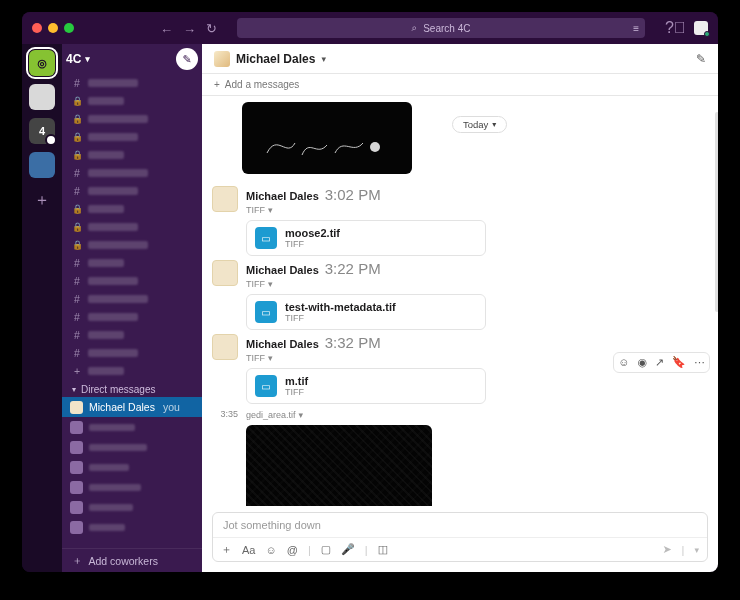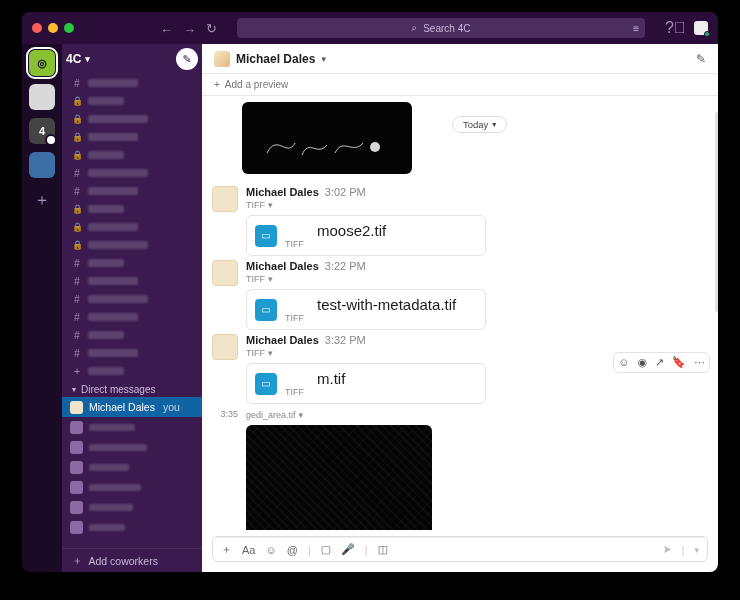--- a/index.html
+++ b/index.html
@@ -57,26 +57,26 @@
   .scroll{flex:1;overflow-y:auto;position:relative;padding:6px 12px 6px 10px;}
   .divider{display:flex;justify-content:center;margin:2px 0 6px;}
   .pill{border:1px solid #ddd;border-radius:16px;padding:2px 10px;font-size:9.5px;color:#444;display:flex;align-items:center;gap:4px;}
   .imgblock{width:170px;height:72px;background:#050505;border-radius:6px;margin-left:30px;margin-bottom:8px;display:flex;align-items:center;justify-content:center;}
   .imgblock svg{opacity:.9;}
   .msg{display:flex;gap:8px;margin:4px 0;}
   .msg .av{width:26px;height:26px;border-radius:4px;background:#f1e4c9;border:1px solid #e3d3ab;flex:none;}
   .msg .ct{flex:1;min-width:0;}
   .mh{display:flex;align-items:baseline;gap:6px;}
   .mh .nm{font-weight:800;font-size:11px;color:#1d1c1d;}
-  .mh .tm{font-size:11px;color:#888;}
+  .mh .tm{font-size:15px;color:#888;}
   .mbody{font-size:11px;color:#1d1c1d;margin-top:1px;}
   .tiffrow{font-size:9px;color:#888;margin-top:2px;display:flex;align-items:center;gap:3px;}
   .file{margin-top:5px;border:1px solid #e3e3e3;border-radius:6px;padding:6px 8px;display:flex;align-items:center;gap:8px;max-width:240px;}
   .file .fi{width:22px;height:22px;border-radius:4px;background:#1d9bd1;display:flex;align-items:center;justify-content:center;color:#fff;font-size:10px;}
-  .file .fn{font-size:15px;color:#1d1c1d;font-weight:400;margin-left:32px;}
+  .file .fn{font-size:11px;color:#1d1c1d;font-weight:700;}
   .file .ft{font-size:9px;color:#888;}
   .msg.compact{margin-left:0;}
   .msg.compact .ts{width:26px;flex:none;text-align:right;font-size:9px;color:#888;padding-top:1px;}
   .bigimg{width:186px;height:146px;background:#040404;border-radius:6px;margin-top:5px;position:relative;overflow:hidden;}
   .bigimg::after{content:"";position:absolute;inset:0;background:repeating-linear-gradient(45deg,rgba(40,40,40,.25) 0 2px,transparent 2px 6px),repeating-linear-gradient(-45deg,rgba(30,30,30,.15) 0 2px,transparent 2px 7px);}
   .hover-actions{position:absolute;right:8px;border:1px solid #e3e3e3;background:#fff;border-radius:6px;display:flex;padding:3px 4px;gap:8px;color:#555;font-size:11px;}
   
   .composer{margin:6px 10px 10px;border:1px solid #ddd;border-radius:6px;background:#fff;}
   .composer .ph{padding:6px 10px;color:#999;font-size:11px;}
   .composer .tools{display:flex;align-items:center;padding:4px 8px;gap:10px;color:#666;font-size:11px;border-top:1px solid #eee;}
@@ -243,21 +243,21 @@
     <div class="main">
       <div class="chan-head">
         <div class="av"></div>
         <div class="title">Michael Dales</div>
         <div class="chev">▾</div>
         <div class="sp"></div>
         <div class="ic">✎</div>
       </div>
       <div class="bookmark">
         <span>+</span>
-        <span>Add a preview</span>
+        <span>Add a messages</span>
       </div>
 
       <div class="scroll">
         <div style="display:flex;align-items:flex-start;gap:40px;">
           <div class="imgblock">
             <svg width="140" height="50" viewBox="0 0 140 50">
                 <g fill="none" stroke="#ddd" stroke-width="1">
                   <path d="M10 40 C 20 20, 30 45, 38 30"></path>
                   <path d="M45 42 C 52 25, 60 44, 70 32"></path>
                   <path d="M78 40 C 86 24, 96 42, 106 30"></path>
@@ -350,20 +350,21 @@
             <div class="tiffrow">
                 <span>gedi_area.tif</span>
                 <span>▾</span>
               </div>
             <div class="bigimg"></div>
           </div>
         </div>
       </div>
 
       <div class="composer">
+        <div class="ph">Jot something down</div>
         <div class="tools">
           <span>＋</span>
           <span>Aa</span>
           <span>☺</span>
           <span>@</span>
           <span style="color:#ccc">|</span>
           <span>▢</span>
           <span>🎤</span>
           <span style="color:#ccc">|</span>
           <span>◫</span>

